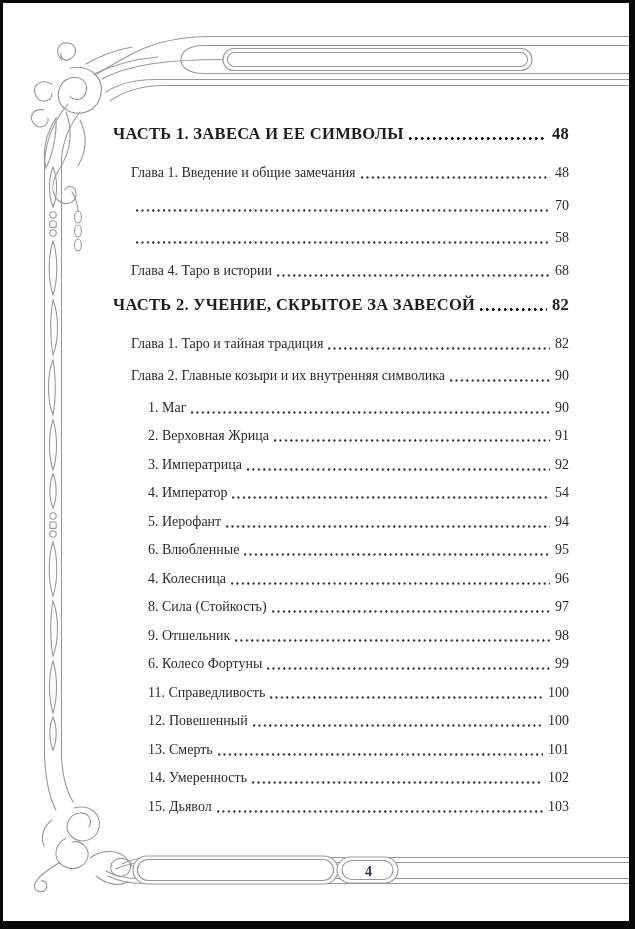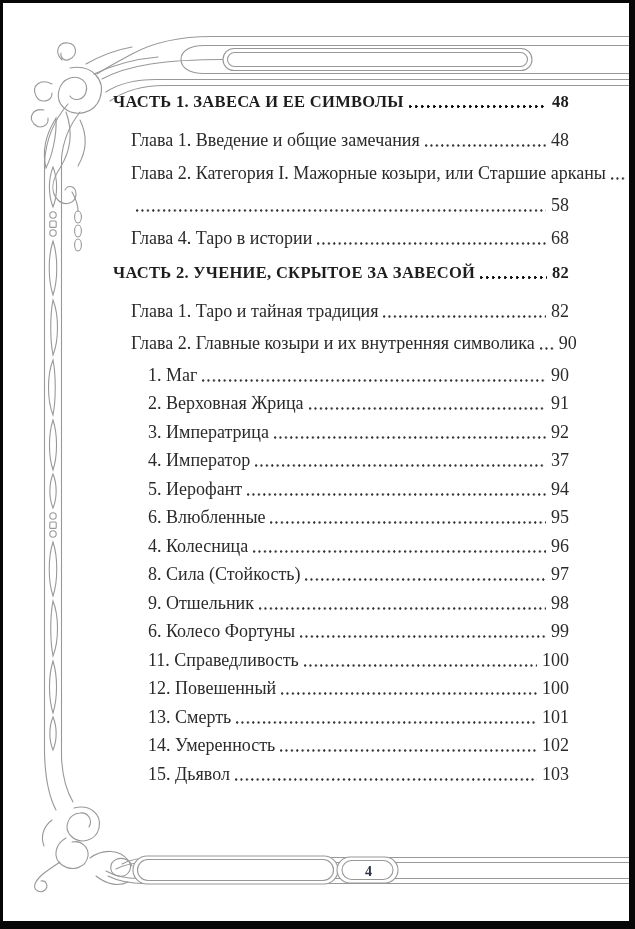--- a/index.html
+++ b/index.html
@@ -9,22 +9,22 @@
     box-sizing:border-box;
     background:#ffffff;
     border:solid #070707;
     border-width:3px 6px 8px 3px;
     overflow:hidden;
     font-family:"Liberation Serif","DejaVu Serif",serif;
     color:#2a2a2a;
   }
   .frame{position:absolute;left:-3px;top:-3px;pointer-events:none;}
   
-  .toc{position:absolute;left:110px;top:88px;width:456px;}
-  .row{display:flex;align-items:baseline;line-height:21px;font-size:18px;margin-top:7.5px;}
+  .toc{position:absolute;left:110px;top:120px;width:456px;}
+  .row{display:flex;align-items:baseline;line-height:21px;font-size:14px;margin-top:7.5px;}
   .row .lbl{white-space:nowrap;}
   .row.part{margin-top:13px;font-weight:bold;font-size:16.5px;letter-spacing:0.3px;color:#1d1d1d;}
   .row.part:first-child{margin-top:0;}
   .row.chapter{margin-top:11.5px;padding-left:18px;}
   .row.part + .row.chapter{margin-top:18px;}
   .row.chapter + .row.item{margin-top:10.5px;}
   .row.item{padding-left:35px;}
   .pg{padding-left:3px;white-space:nowrap;}
   .row.part .pg{font-size:16.5px;}
   .leader{
@@ -134,21 +134,20 @@
         <span class="lbl">ЧАСТЬ 1. ЗАВЕСА И ЕЕ СИМВОЛЫ</span>
         <span class="leader"></span>
         <span class="pg">48</span>
       </div>
       <div class="row chapter">
         <span class="lbl">Глава 1. Введение и общие замечания</span>
         <span class="leader"></span>
         <span class="pg">48</span>
       </div>
       <div class="row chapter">
-        <span class="lbl">Глава 2. Категория I. Мажорные козыри, или Старшие арканы</span>
         <span class="leader"></span>
         <span class="pg">70</span>
       </div>
       <div class="row chapter">
         <span class="leader"></span>
         <span class="pg">58</span>
       </div>
       <div class="row chapter">
         <span class="lbl">Глава 4. Таро в истории</span>
         <span class="leader"></span>
@@ -180,21 +179,21 @@
         <span class="pg">91</span>
       </div>
       <div class="row item">
         <span class="lbl">3. Императрица</span>
         <span class="leader"></span>
         <span class="pg">92</span>
       </div>
       <div class="row item">
         <span class="lbl">4. Император</span>
         <span class="leader"></span>
-        <span class="pg">37</span>
+        <span class="pg">54</span>
       </div>
       <div class="row item">
         <span class="lbl">5. Иерофант</span>
         <span class="leader"></span>
         <span class="pg">94</span>
       </div>
       <div class="row item">
         <span class="lbl">6. Влюбленные</span>
         <span class="leader"></span>
         <span class="pg">95</span>

